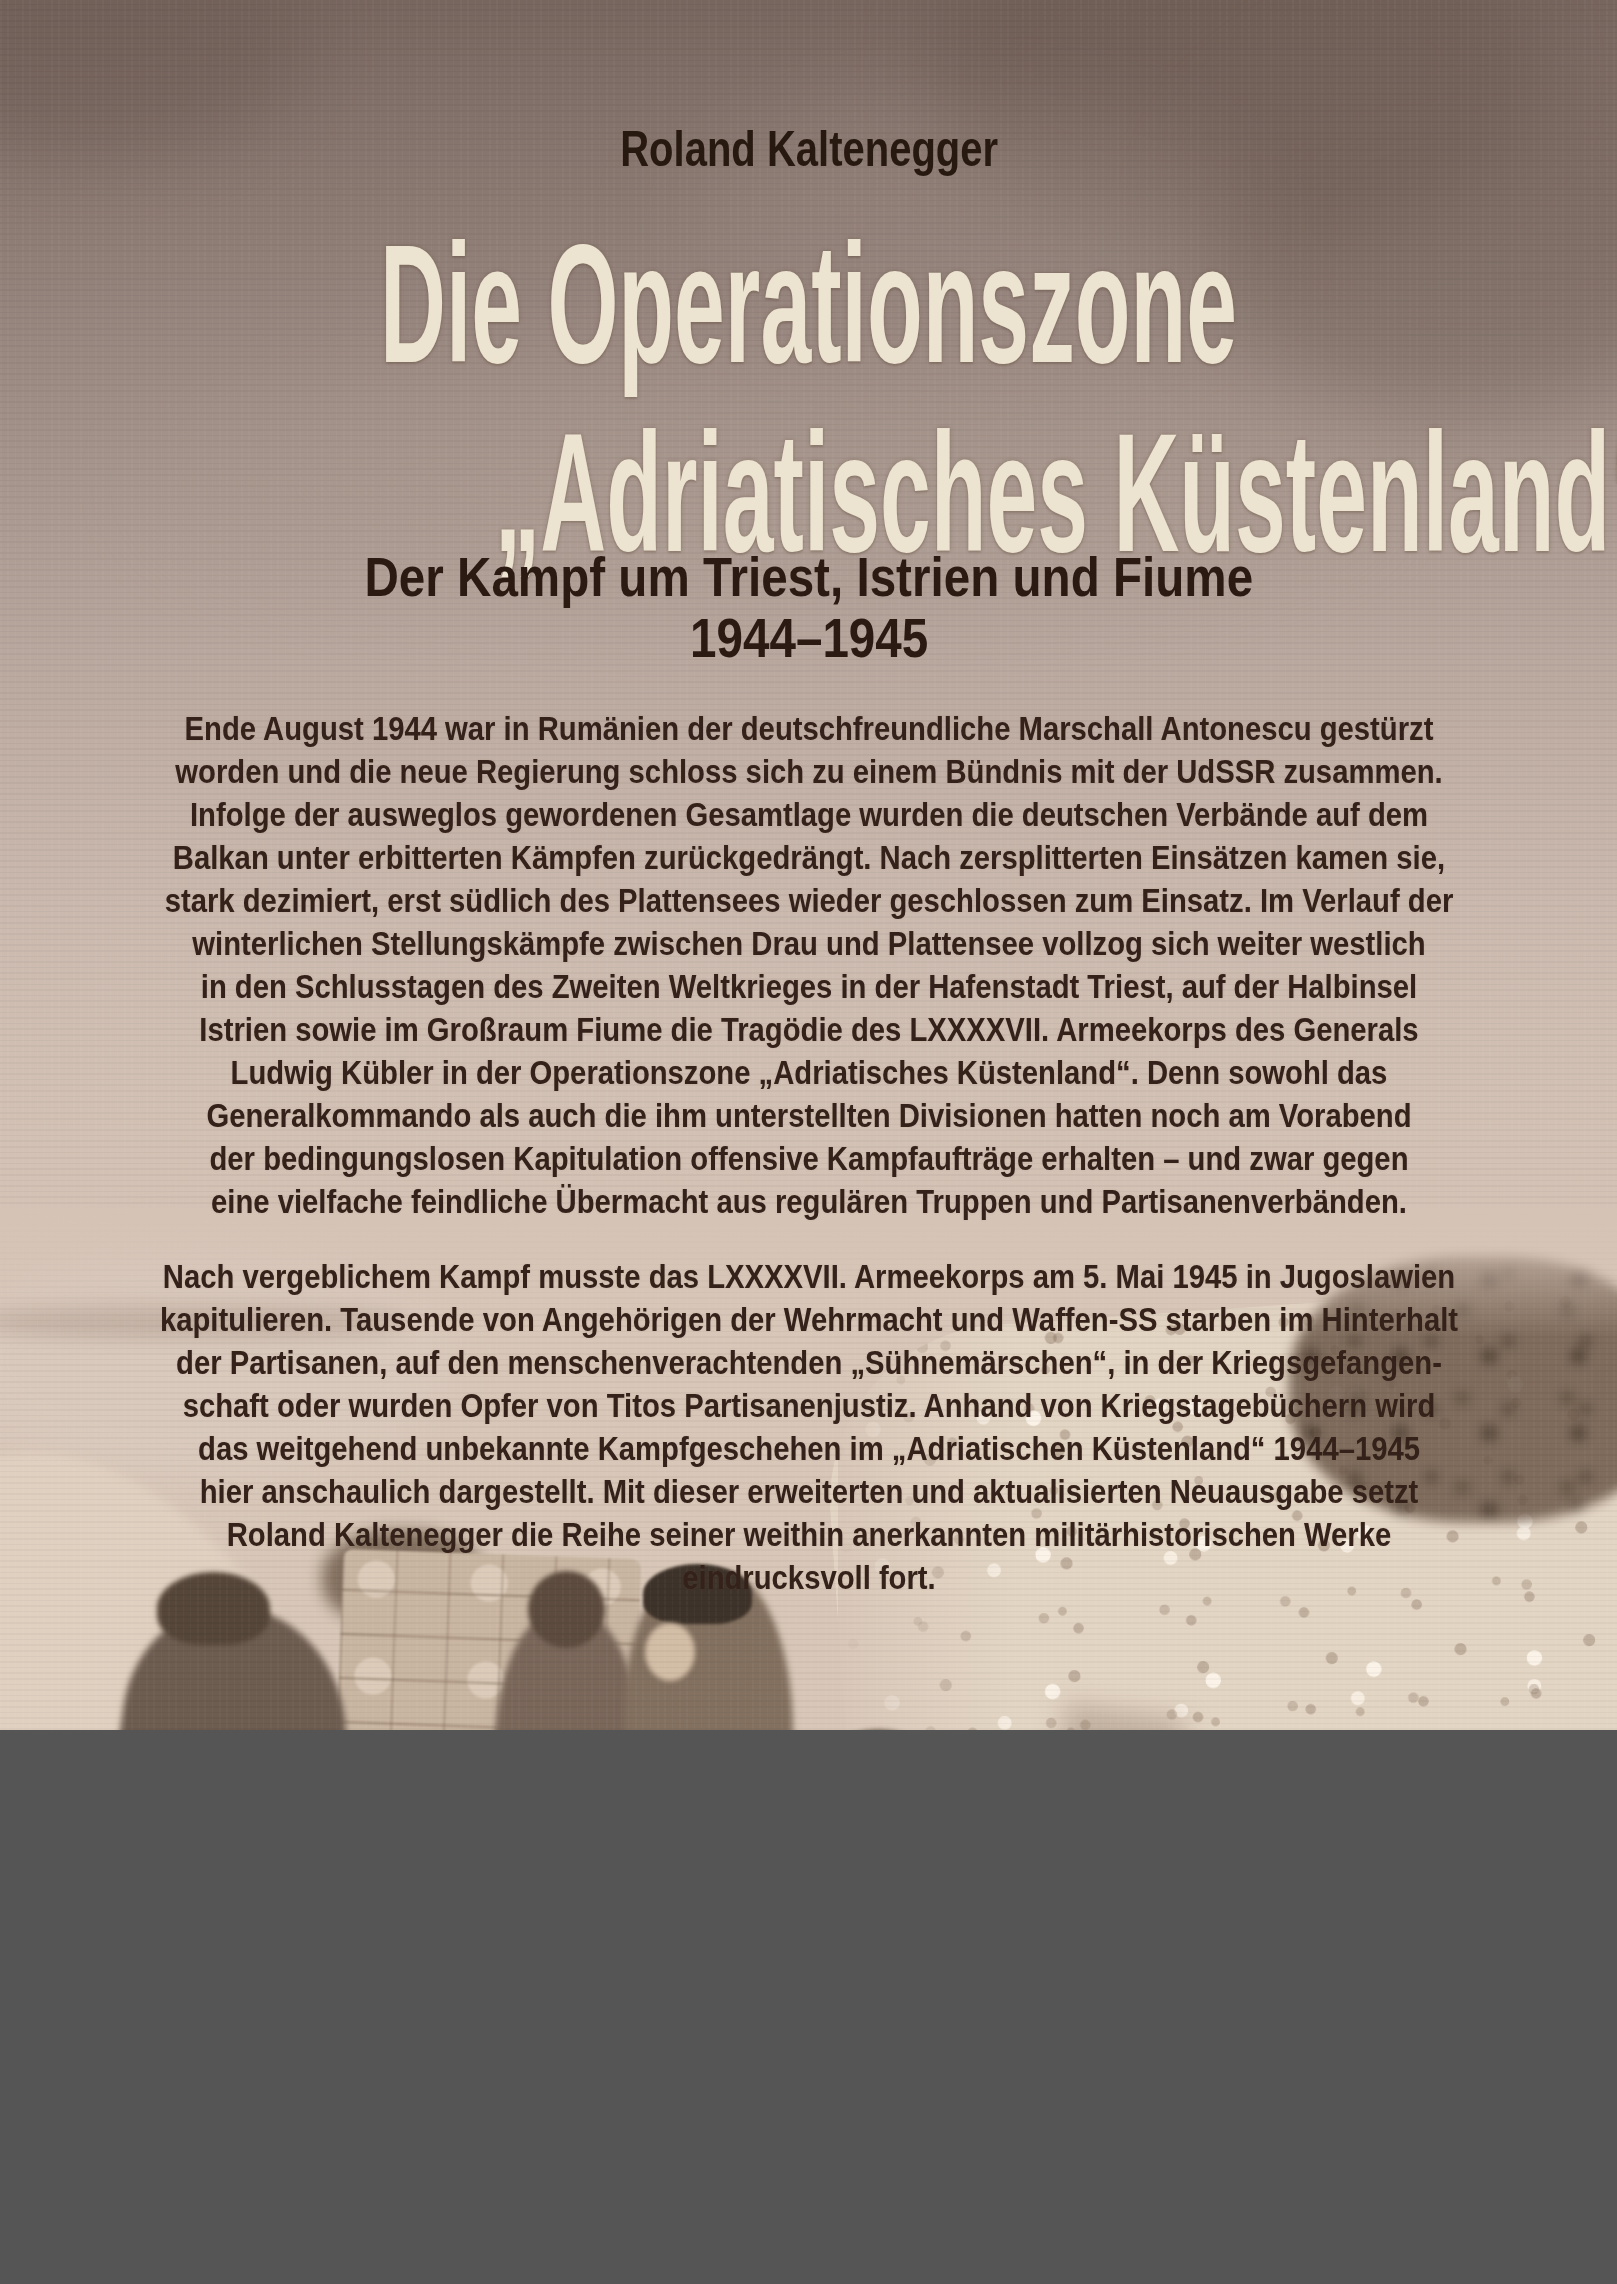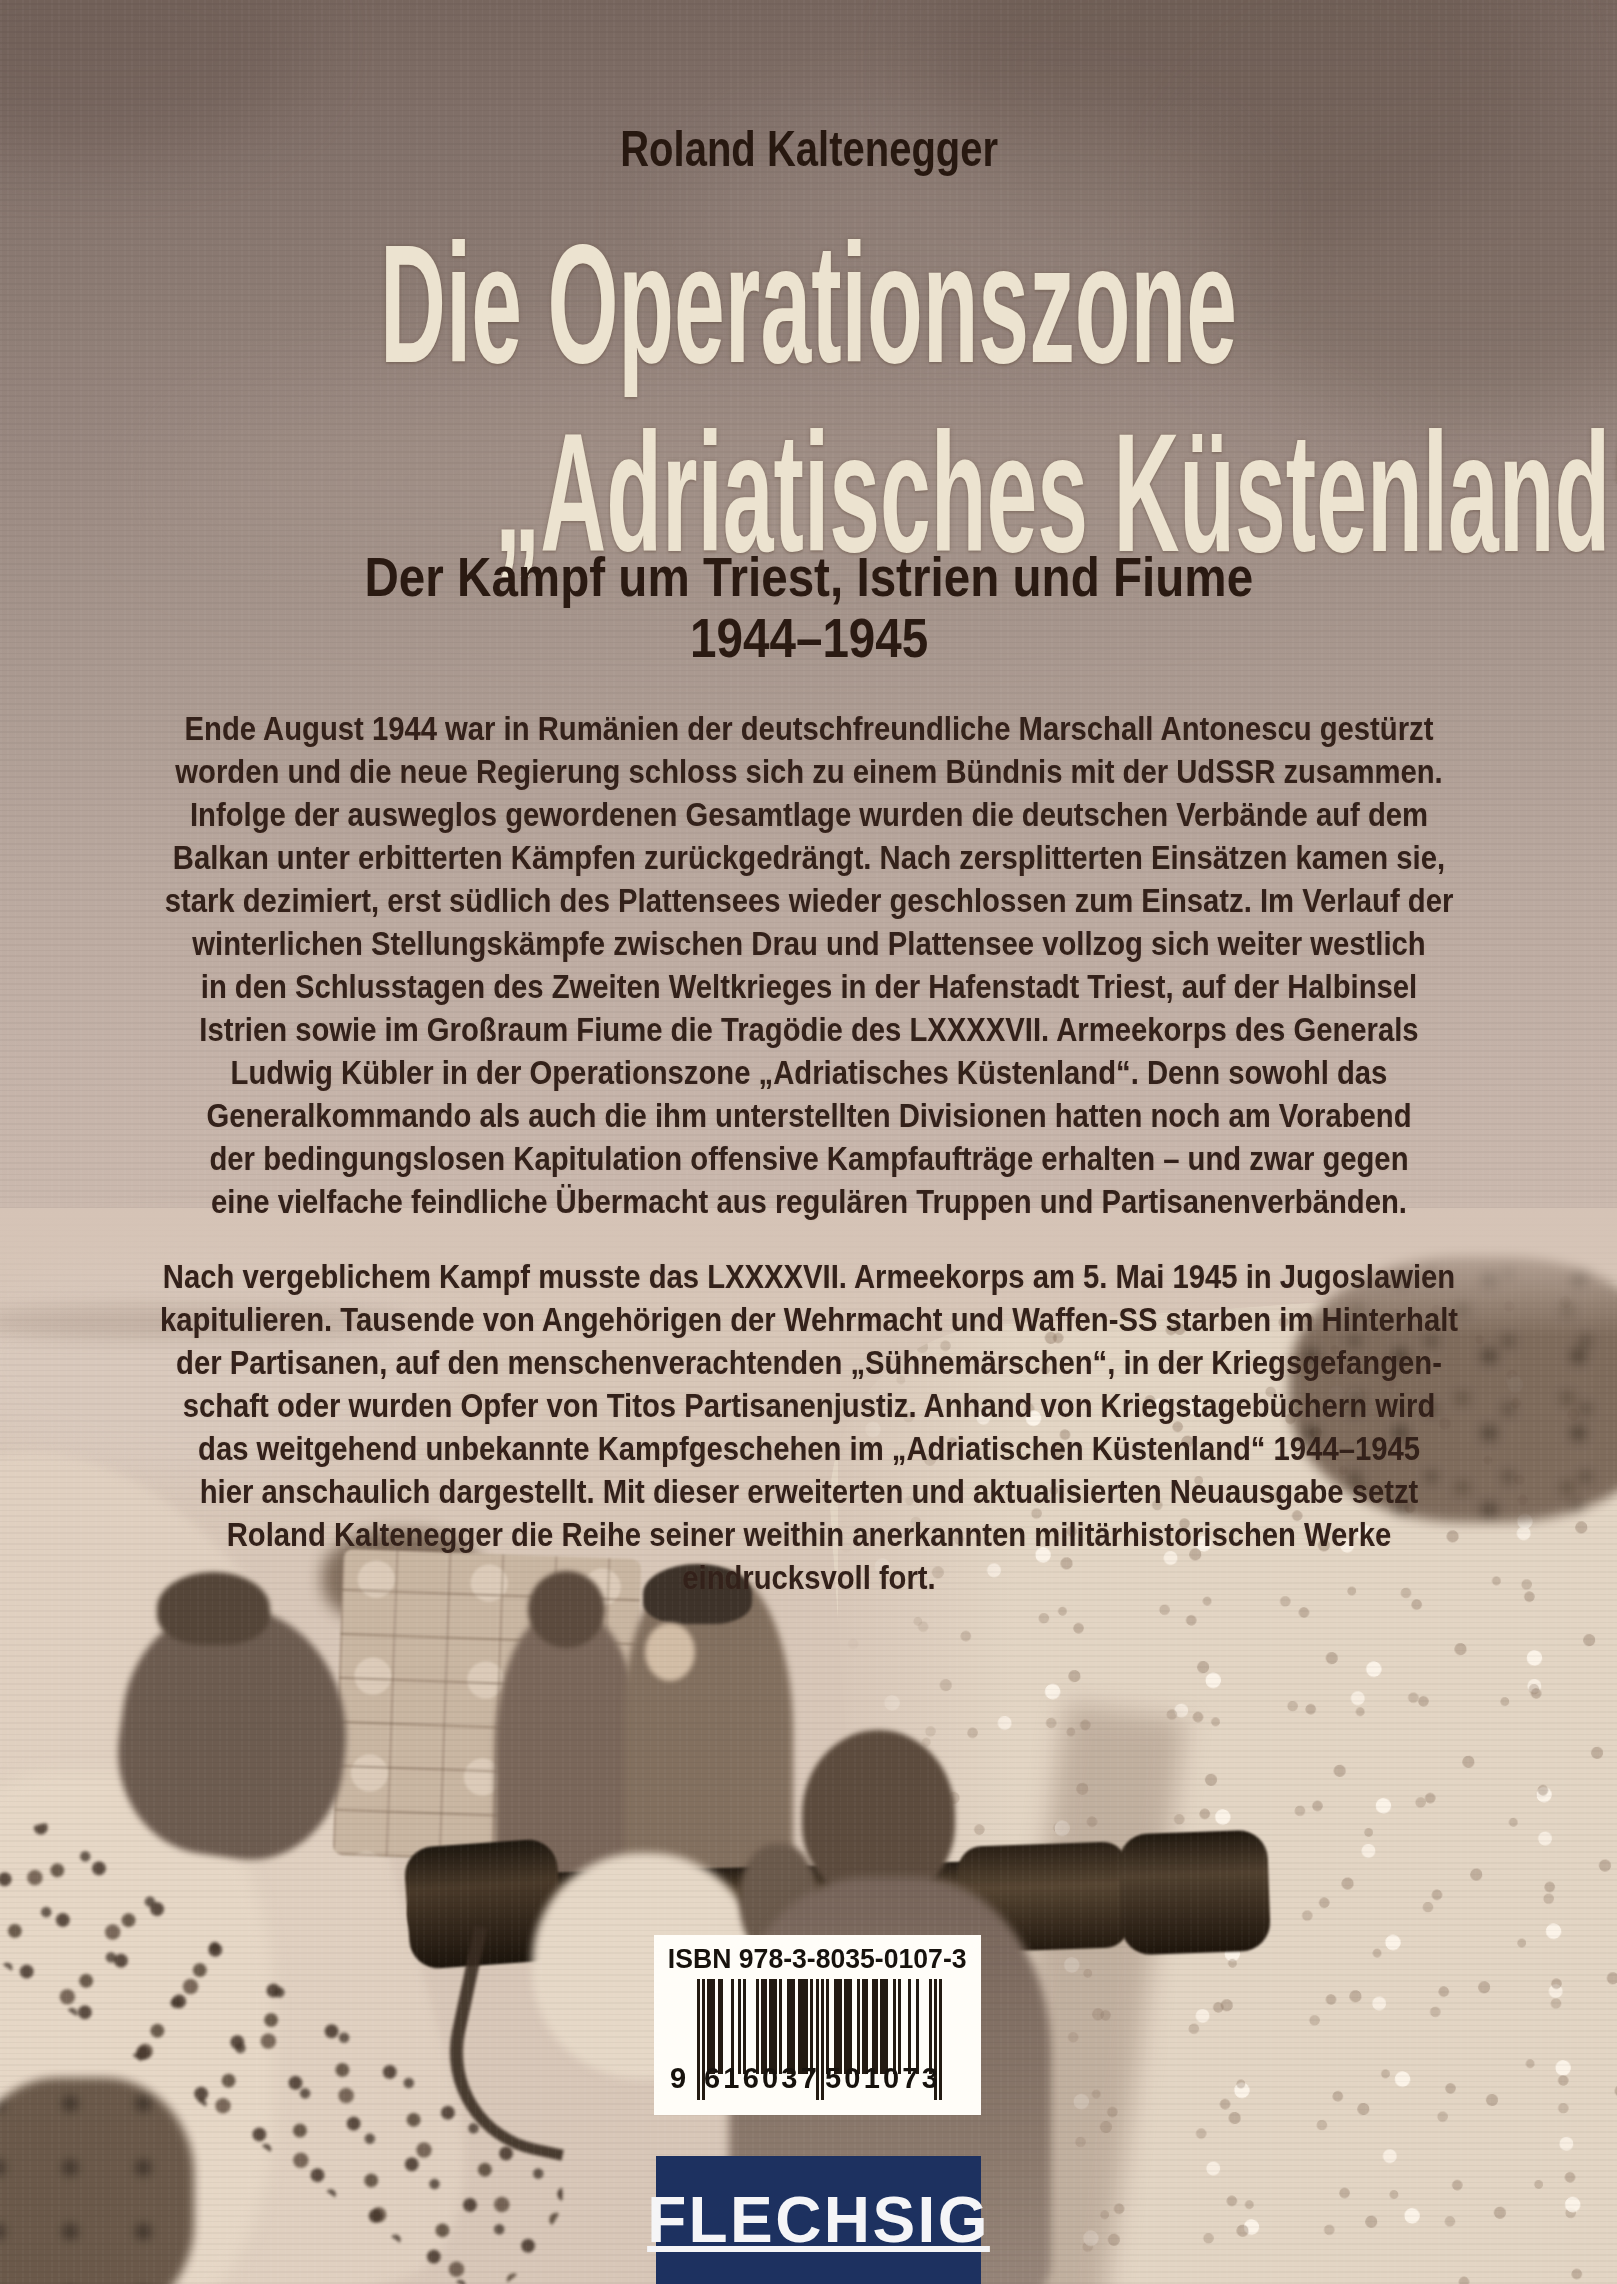--- a/index.html
+++ b/index.html
@@ -1,18 +1,18 @@
 <!DOCTYPE html>
 <html style="font-size:13px"><head>
 <meta charset="utf-8">
 <style>
   html,body{margin:0;padding:0;background:#555;}
   .page{
     position:relative;
-    width:1618px;height:2284px;
+    width:1618px;height:1730px;
     overflow:hidden;
     background:linear-gradient(180deg,
       #77665e 0%, #82716a 6%, #8d7c74 13%, #9b8a82 21%,
       #ab9a91 30%, #b9a89e 38%, #c4b2a8 46%, #ccbaaf 54%,
       #d1bfb3 62%, #d5c3b6 72%, #d7c6b8 100%);
     font-family:"Liberation Sans", sans-serif;
   }
   .abs{position:absolute;}
   .blob{position:absolute;border-radius:50%;}
 

